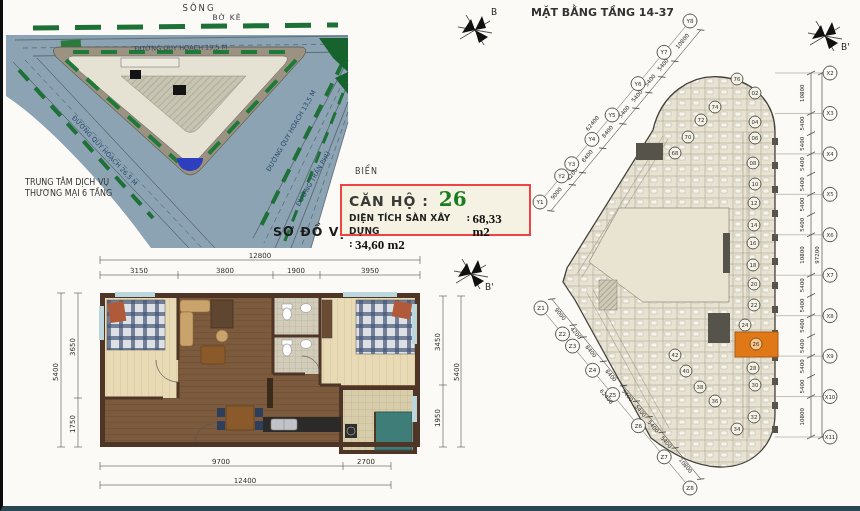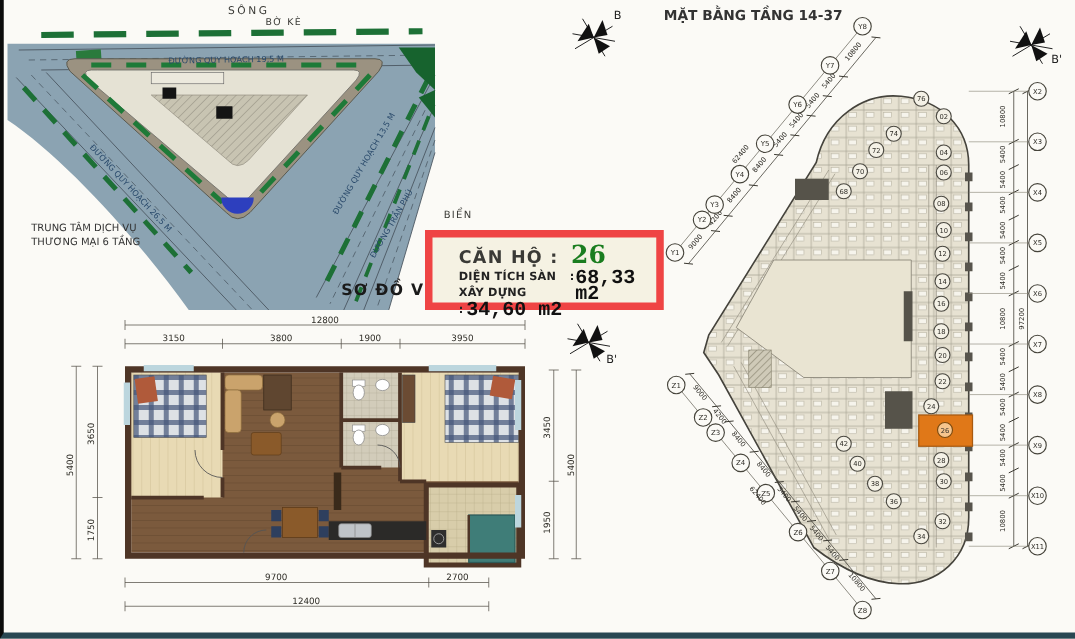--- a/index.html
+++ b/index.html
@@ -3,29 +3,29 @@
 <meta charset="utf-8">
 <style>
   html,body{margin:0;padding:0;background:#888;}
   .canvas{position:relative;width:860px;height:511px;background:#fbfaf6;
     border-left:3px solid #0c0c0c;border-bottom:5px solid #284752;box-sizing:border-box;
     font-family:"DejaVu Sans",sans-serif;overflow:hidden;}
   svg{position:absolute;display:block;}
   #site-svg{left:0;top:0;}
   #apt-svg{left:40px;top:248px;}
   #tower-svg{left:520px;top:0;}
-  .infobox{position:absolute;left:337px;top:184px;width:191px;height:64px;box-sizing:border-box;
-    background:#f5f2e3;border:6px solid #ef4444;padding:1px 7px 2px 21px;z-index:5;}
+  .infobox{position:absolute;left:337px;top:184px;width:191px;height:52px;box-sizing:border-box;
+    background:#f5f2e3;border:2px solid #ef4444;padding:1px 7px 2px 7px;z-index:5;}
   .infobox .titlerow{display:flex;align-items:baseline;height:25px;}
   .infobox .title{font-size:14px;font-weight:bold;color:#3a3a36;letter-spacing:1px;}
   .infobox .unitnum{font-size:20px;font-weight:bold;color:#1a7d1f;margin-left:10px;font-family:"DejaVu Serif",serif;}
   .infobox .row{display:flex;font-size:9px;font-weight:bold;color:#222;line-height:13px;}
   .infobox .row .lbl{width:118px;letter-spacing:0.2px;}
   .infobox .row .col{width:6px;}
-  .infobox .row .val{font-family:Liberation Mono, monospace;font-size:16px;color:#111;}
+  .infobox .row .val{font-family:Liberation Serif, serif;font-size:13px;color:#111;}
   text{font-family:"DejaVu Sans",sans-serif;}
 </style>
 </head>
 <body>
 
 <div class="canvas">
 
   <svg id="site-svg" width="530" height="250" viewBox="0 0 530 250">
     <defs>
       <g id="compass-star">

